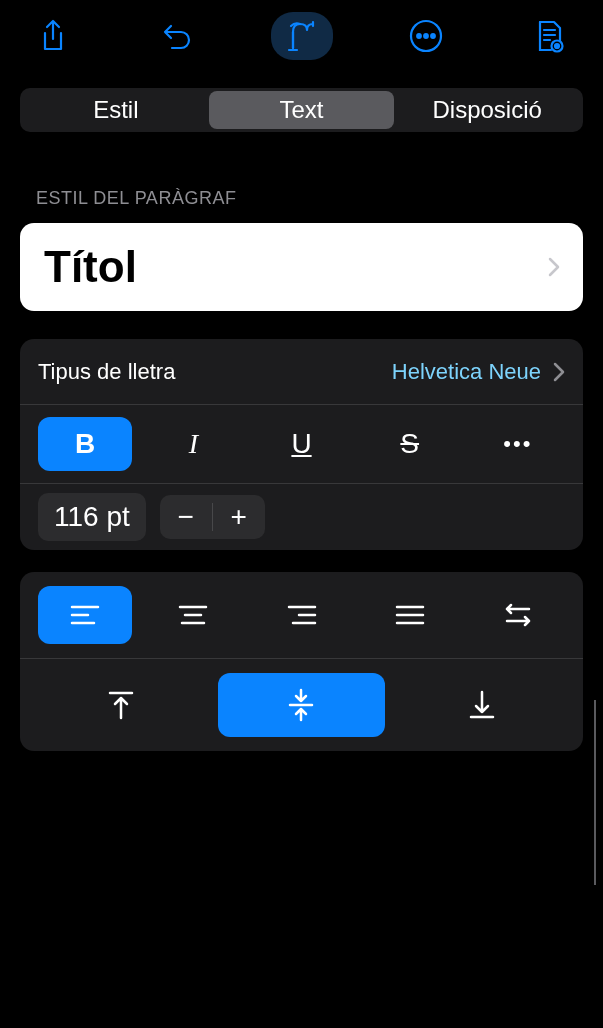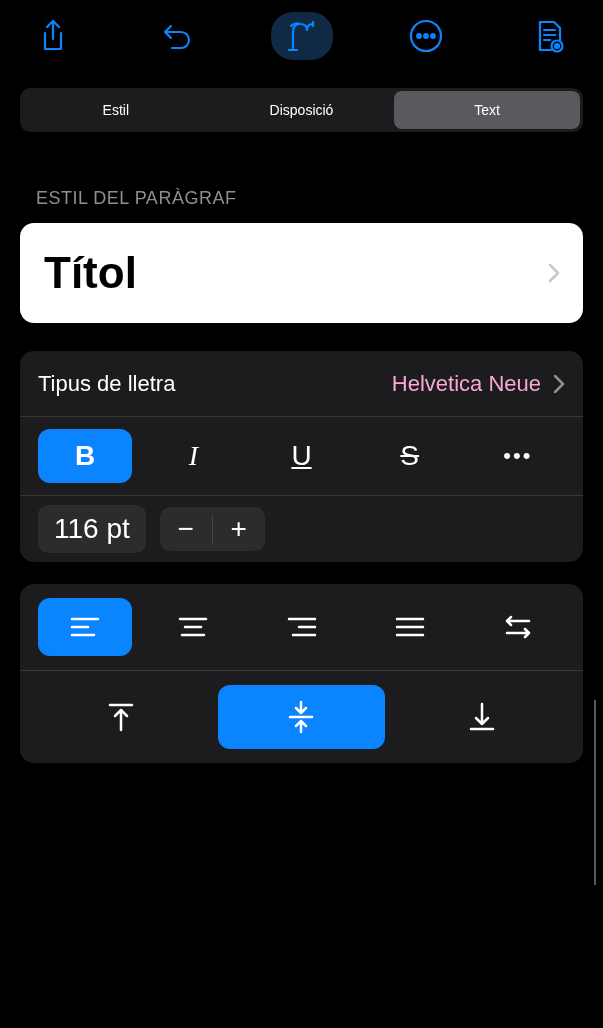--- a/index.html
+++ b/index.html
@@ -44,39 +44,39 @@
       background: #1c1c1e;
       border-radius: 10px;
       padding: 3px;
       height: 44px;
     }
     .seg-item {
       flex: 1;
       display: flex;
       align-items: center;
       justify-content: center;
-      font-size: 14px;
+      font-size: 24px;
       color: #fff;
       border-radius: 8px;
       cursor: pointer;
     }
     .seg-item.active {
       background: #5a5a5e;
     }
     .section-header {
       font-size: 18px;
       color: #8e8e93;
       text-transform: uppercase;
       letter-spacing: 0.5px;
       margin: 56px 0 14px 16px;
     }
     .style-card {
       background: #fff;
       border-radius: 14px;
-      height: 100px;
+      height: 88px;
       display: flex;
       align-items: center;
       justify-content: space-between;
       padding: 0 22px 0 24px;
       cursor: pointer;
     }
     .style-title {
       font-size: 44px;
       font-weight: 700;
       color: #000;
@@ -100,21 +100,21 @@
     .row:last-child {
       border-bottom: none;
     }
     .row-label {
       font-size: 22px;
       color: #fff;
       flex: 1;
     }
     .row-value {
       font-size: 22px;
-      color: #f9a8d4;
+      color: #7dd3fc;
       margin-right: 12px;
     }
     .style-buttons {
       display: flex;
       align-items: center;
       padding: 12px 18px;
       gap: 14px;
       border-bottom: 0.5px solid #38383a;
     }
     .style-btn {
@@ -272,22 +272,22 @@
       <circle cx="22" cy="27" r="5.5"></circle>
       <circle cx="22" cy="27" r="2" fill="currentColor"></circle>
     </svg>
   </div>
 </div>
 
 <div class="panel">
 
   <div class="seg-control">
     <div class="seg-item">Estil</div>
+    <div class="seg-item active">Text</div>
     <div class="seg-item">Disposició</div>
-    <div class="seg-item active">Text</div>
   </div>
 
   <div class="section-header">Estil del paràgraf</div>
 
   <div class="style-card">
     <span class="style-title">Títol</span>
     <span class="chevron">
       <svg width="14" height="22" viewBox="0 0 14 22" fill="none" stroke="currentColor" stroke-width="2.5">
         <path d="M3 3 L11 11 L3 19" stroke-linecap="round" stroke-linejoin="round"></path>
       </svg>

